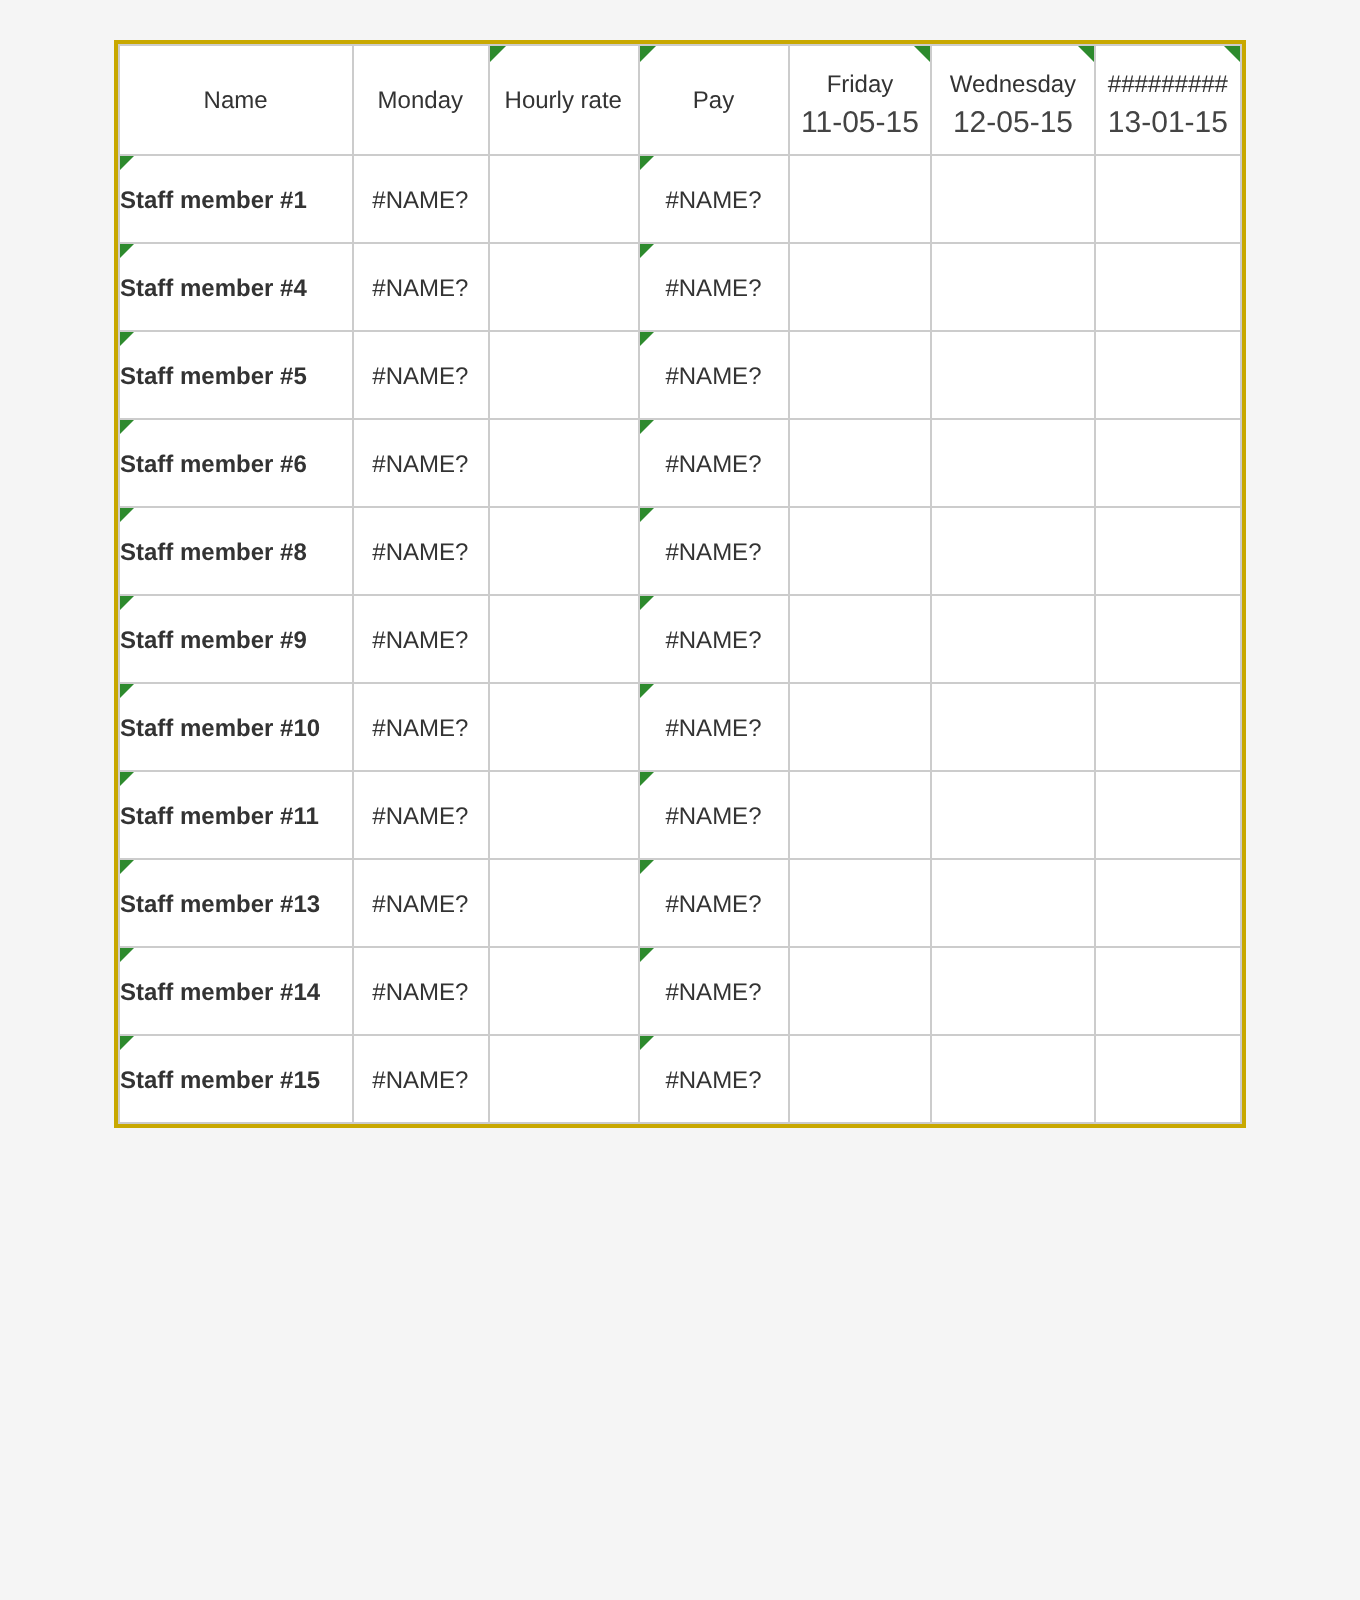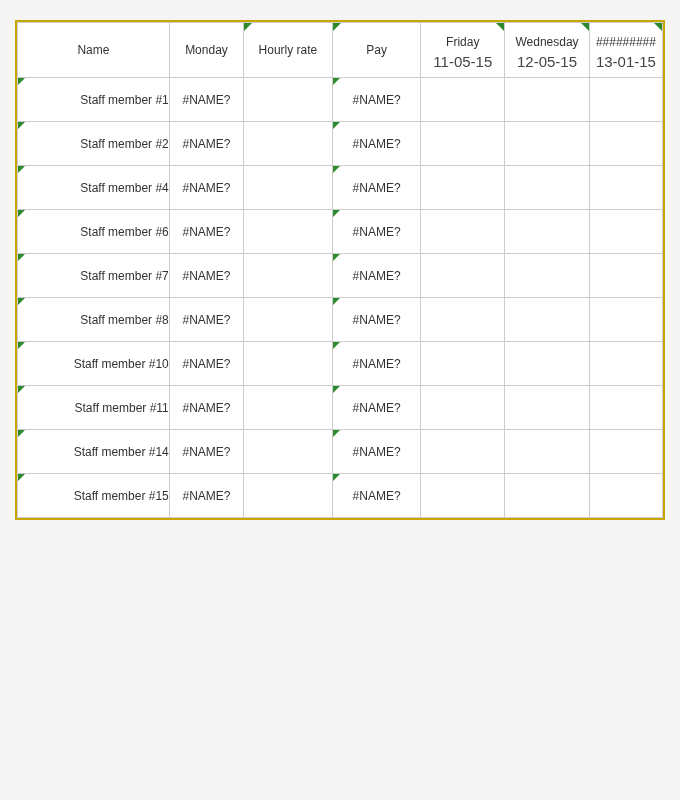--- a/index.html
+++ b/index.html
@@ -10,21 +10,21 @@
       display: flex;
       justify-content: center;
       align-items: flex-start;
       padding: 10px;
       width: 680px;
       min-height: 800px;
     }
     .spreadsheet-wrapper {
       border: 2px solid #c8a800;
       background: #fff;
-      width: 650px;
+      width: 566px;
       margin-top: 10px;
     }
     table {
       width: 100%;
       border-collapse: collapse;
     }
     th, td {
       border: 1px solid #ccc;
       padding: 0;
       position: relative;
@@ -49,21 +49,22 @@
     }
     .data-row td {
       height: 44px;
       text-align: center;
       vertical-align: middle;
       font-size: 12px;
       color: #333;
       background: #fff;
     }
     .data-row td.name-cell {
-      text-align: right;
+      text-align: left;
+      font-weight: bold;
     }
     .error-cell {
       color: #333;
     }
     .col-name { width: 155px; }
     .col-hours { width: 75px; }
     .col-hourly { width: 90px; }
     .col-pay { width: 90px; }
     .col-mon { width: 85px; }
     .col-tue { width: 85px; }
@@ -125,75 +126,84 @@
     <tr class="data-row">
           <td class="name-cell" style="position: relative;"><span style="position: absolute; top: 0px; left: 0px; width: 0px; height: 0px; border-style: solid; border-width: 7px 7px 0px 0px; border-color: rgb(45, 138, 45) transparent transparent;"></span>Staff member #1</td>
           <td class="error-cell">#NAME?</td>
           <td></td>
           <td class="error-cell" style="position: relative;"><span style="position: absolute; top: 0px; left: 0px; width: 0px; height: 0px; border-style: solid; border-width: 7px 7px 0px 0px; border-color: rgb(45, 138, 45) transparent transparent;"></span>#NAME?</td>
           <td></td>
           <td></td>
           <td></td>
         </tr>
         <tr class="data-row">
-          <td class="name-cell" style="position: relative;"><span style="position: absolute; top: 0px; left: 0px; width: 0px; height: 0px; border-style: solid; border-width: 7px 7px 0px 0px; border-color: rgb(45, 138, 45) transparent transparent;"></span>Staff member #2</td>
-          <td class="error-cell">#NAME?</td>
-          <td></td>
-          <td class="error-cell" style="position: relative;"><span style="position: absolute; top: 0px; left: 0px; width: 0px; height: 0px; border-style: solid; border-width: 7px 7px 0px 0px; border-color: rgb(45, 138, 45) transparent transparent;"></span>#NAME?</td>
-          <td></td>
-          <td></td>
-          <td></td>
-        </tr>
-        <tr class="data-row">
           <td class="name-cell" style="position: relative;"><span style="position: absolute; top: 0px; left: 0px; width: 0px; height: 0px; border-style: solid; border-width: 7px 7px 0px 0px; border-color: rgb(45, 138, 45) transparent transparent;"></span>Staff member #4</td>
           <td class="error-cell">#NAME?</td>
           <td></td>
           <td class="error-cell" style="position: relative;"><span style="position: absolute; top: 0px; left: 0px; width: 0px; height: 0px; border-style: solid; border-width: 7px 7px 0px 0px; border-color: rgb(45, 138, 45) transparent transparent;"></span>#NAME?</td>
           <td></td>
           <td></td>
           <td></td>
         </tr>
         <tr class="data-row">
-          <td class="name-cell" style="position: relative; padding-left: 12px;"><span style="position: absolute; top: 0px; left: 0px; width: 0px; height: 0px; border-style: solid; border-width: 7px 7px 0px 0px; border-color: rgb(45, 138, 45) transparent transparent;"></span>Staff member #6</td>
-          <td class="error-cell">#NAME?</td>
-          <td></td>
-          <td class="error-cell" style="position: relative;"><span style="position: absolute; top: 0px; left: 0px; width: 0px; height: 0px; border-style: solid; border-width: 7px 7px 0px 0px; border-color: rgb(45, 138, 45) transparent transparent;"></span>#NAME?</td>
-          <td></td>
-          <td></td>
-          <td></td>
-        </tr>
-        <tr class="data-row">
-          <td class="name-cell" style="position: relative;"><span style="position: absolute; top: 0px; left: 0px; width: 0px; height: 0px; border-style: solid; border-width: 7px 7px 0px 0px; border-color: rgb(45, 138, 45) transparent transparent;"></span>Staff member #7</td>
+          <td class="name-cell" style="position: relative;"><span style="position: absolute; top: 0px; left: 0px; width: 0px; height: 0px; border-style: solid; border-width: 7px 7px 0px 0px; border-color: rgb(45, 138, 45) transparent transparent;"></span>Staff member #5</td>
+          <td class="error-cell">#NAME?</td>
+          <td></td>
+          <td class="error-cell" style="position: relative;"><span style="position: absolute; top: 0px; left: 0px; width: 0px; height: 0px; border-style: solid; border-width: 7px 7px 0px 0px; border-color: rgb(45, 138, 45) transparent transparent;"></span>#NAME?</td>
+          <td></td>
+          <td></td>
+          <td></td>
+        </tr>
+        <tr class="data-row">
+          <td class="name-cell" style="position: relative;"><span style="position: absolute; top: 0px; left: 0px; width: 0px; height: 0px; border-style: solid; border-width: 7px 7px 0px 0px; border-color: rgb(45, 138, 45) transparent transparent;"></span>Staff member #6</td>
           <td class="error-cell">#NAME?</td>
           <td></td>
           <td class="error-cell" style="position: relative;"><span style="position: absolute; top: 0px; left: 0px; width: 0px; height: 0px; border-style: solid; border-width: 7px 7px 0px 0px; border-color: rgb(45, 138, 45) transparent transparent;"></span>#NAME?</td>
           <td></td>
           <td></td>
           <td></td>
         </tr>
         <tr class="data-row">
           <td class="name-cell" style="position: relative;"><span style="position: absolute; top: 0px; left: 0px; width: 0px; height: 0px; border-style: solid; border-width: 7px 7px 0px 0px; border-color: rgb(45, 138, 45) transparent transparent;"></span>Staff member #8</td>
           <td class="error-cell">#NAME?</td>
           <td></td>
           <td class="error-cell" style="position: relative;"><span style="position: absolute; top: 0px; left: 0px; width: 0px; height: 0px; border-style: solid; border-width: 7px 7px 0px 0px; border-color: rgb(45, 138, 45) transparent transparent;"></span>#NAME?</td>
           <td></td>
           <td></td>
           <td></td>
         </tr>
         <tr class="data-row">
+          <td class="name-cell" style="position: relative;"><span style="position: absolute; top: 0px; left: 0px; width: 0px; height: 0px; border-style: solid; border-width: 7px 7px 0px 0px; border-color: rgb(45, 138, 45) transparent transparent;"></span>Staff member #9</td>
+          <td class="error-cell">#NAME?</td>
+          <td></td>
+          <td class="error-cell" style="position: relative;"><span style="position: absolute; top: 0px; left: 0px; width: 0px; height: 0px; border-style: solid; border-width: 7px 7px 0px 0px; border-color: rgb(45, 138, 45) transparent transparent;"></span>#NAME?</td>
+          <td></td>
+          <td></td>
+          <td></td>
+        </tr>
+        <tr class="data-row">
           <td class="name-cell" style="position: relative;"><span style="position: absolute; top: 0px; left: 0px; width: 0px; height: 0px; border-style: solid; border-width: 7px 7px 0px 0px; border-color: rgb(45, 138, 45) transparent transparent;"></span>Staff member #10</td>
           <td class="error-cell">#NAME?</td>
           <td></td>
           <td class="error-cell" style="position: relative;"><span style="position: absolute; top: 0px; left: 0px; width: 0px; height: 0px; border-style: solid; border-width: 7px 7px 0px 0px; border-color: rgb(45, 138, 45) transparent transparent;"></span>#NAME?</td>
           <td></td>
           <td></td>
           <td></td>
         </tr>
         <tr class="data-row">
           <td class="name-cell" style="position: relative;"><span style="position: absolute; top: 0px; left: 0px; width: 0px; height: 0px; border-style: solid; border-width: 7px 7px 0px 0px; border-color: rgb(45, 138, 45) transparent transparent;"></span>Staff member #11</td>
+          <td class="error-cell">#NAME?</td>
+          <td></td>
+          <td class="error-cell" style="position: relative;"><span style="position: absolute; top: 0px; left: 0px; width: 0px; height: 0px; border-style: solid; border-width: 7px 7px 0px 0px; border-color: rgb(45, 138, 45) transparent transparent;"></span>#NAME?</td>
+          <td></td>
+          <td></td>
+          <td></td>
+        </tr>
+        <tr class="data-row">
+          <td class="name-cell" style="position: relative;"><span style="position: absolute; top: 0px; left: 0px; width: 0px; height: 0px; border-style: solid; border-width: 7px 7px 0px 0px; border-color: rgb(45, 138, 45) transparent transparent;"></span>Staff member #13</td>
           <td class="error-cell">#NAME?</td>
           <td></td>
           <td class="error-cell" style="position: relative;"><span style="position: absolute; top: 0px; left: 0px; width: 0px; height: 0px; border-style: solid; border-width: 7px 7px 0px 0px; border-color: rgb(45, 138, 45) transparent transparent;"></span>#NAME?</td>
           <td></td>
           <td></td>
           <td></td>
         </tr>
         <tr class="data-row">
           <td class="name-cell" style="position: relative;"><span style="position: absolute; top: 0px; left: 0px; width: 0px; height: 0px; border-style: solid; border-width: 7px 7px 0px 0px; border-color: rgb(45, 138, 45) transparent transparent;"></span>Staff member #14</td>
           <td class="error-cell">#NAME?</td>

